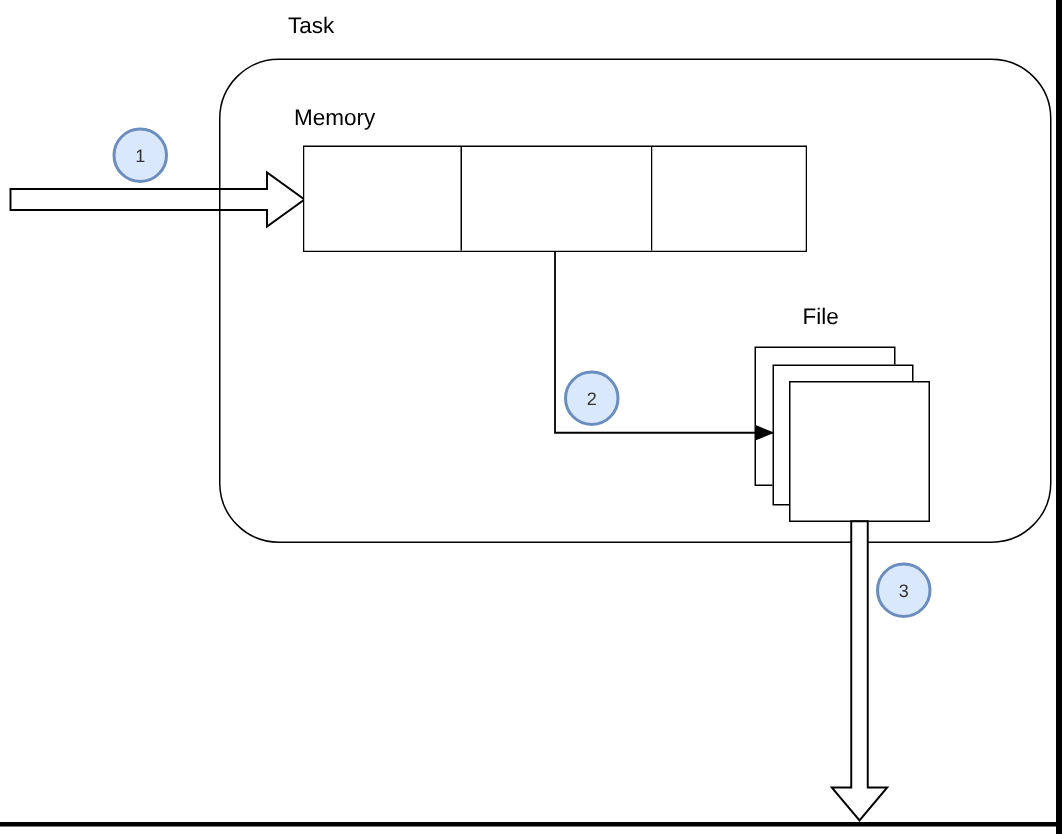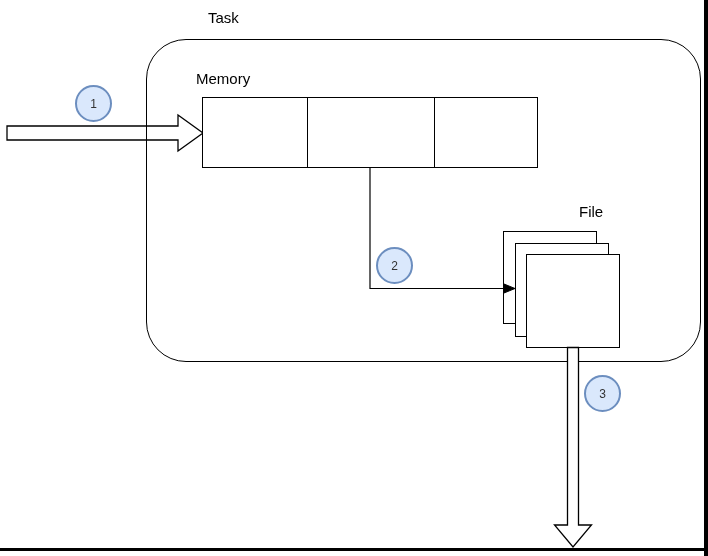--- a/index.html
+++ b/index.html
@@ -37,23 +37,23 @@
     background: transparent;
     z-index: 2;
   }
   .shape-label {
     position: absolute;
     font-size: 15px;
     color: #000000;
     white-space: nowrap;
     z-index: 5;
   }
-  .label-task   { left: 208px; top: 9px;  }
+  .label-task   { left: 192px; top: 9px;  }
   .label-memory { left: 196px; top: 70px; }
-  .label-file   { left: 579px; top: 203px; text-align: center; }
+  .label-file   { left: 535px; top: 203px; text-align: center; }
   
   .memory-rect {
     position: absolute;
     left: 202px; top: 97px;
     width: 336px; height: 71px;
     border: 1px solid #000000;
     box-sizing: border-box;
     background: #ffffff;
     display: flex;
     z-index: 3;

